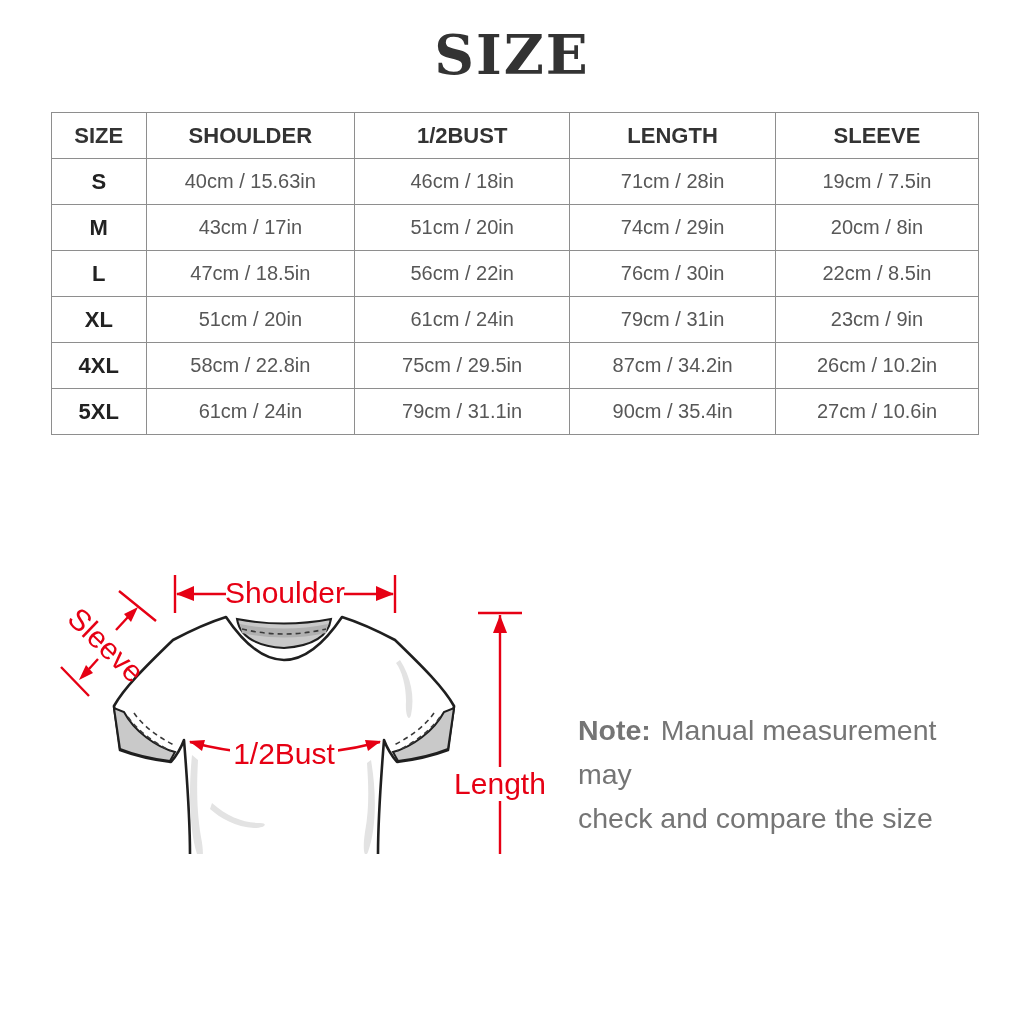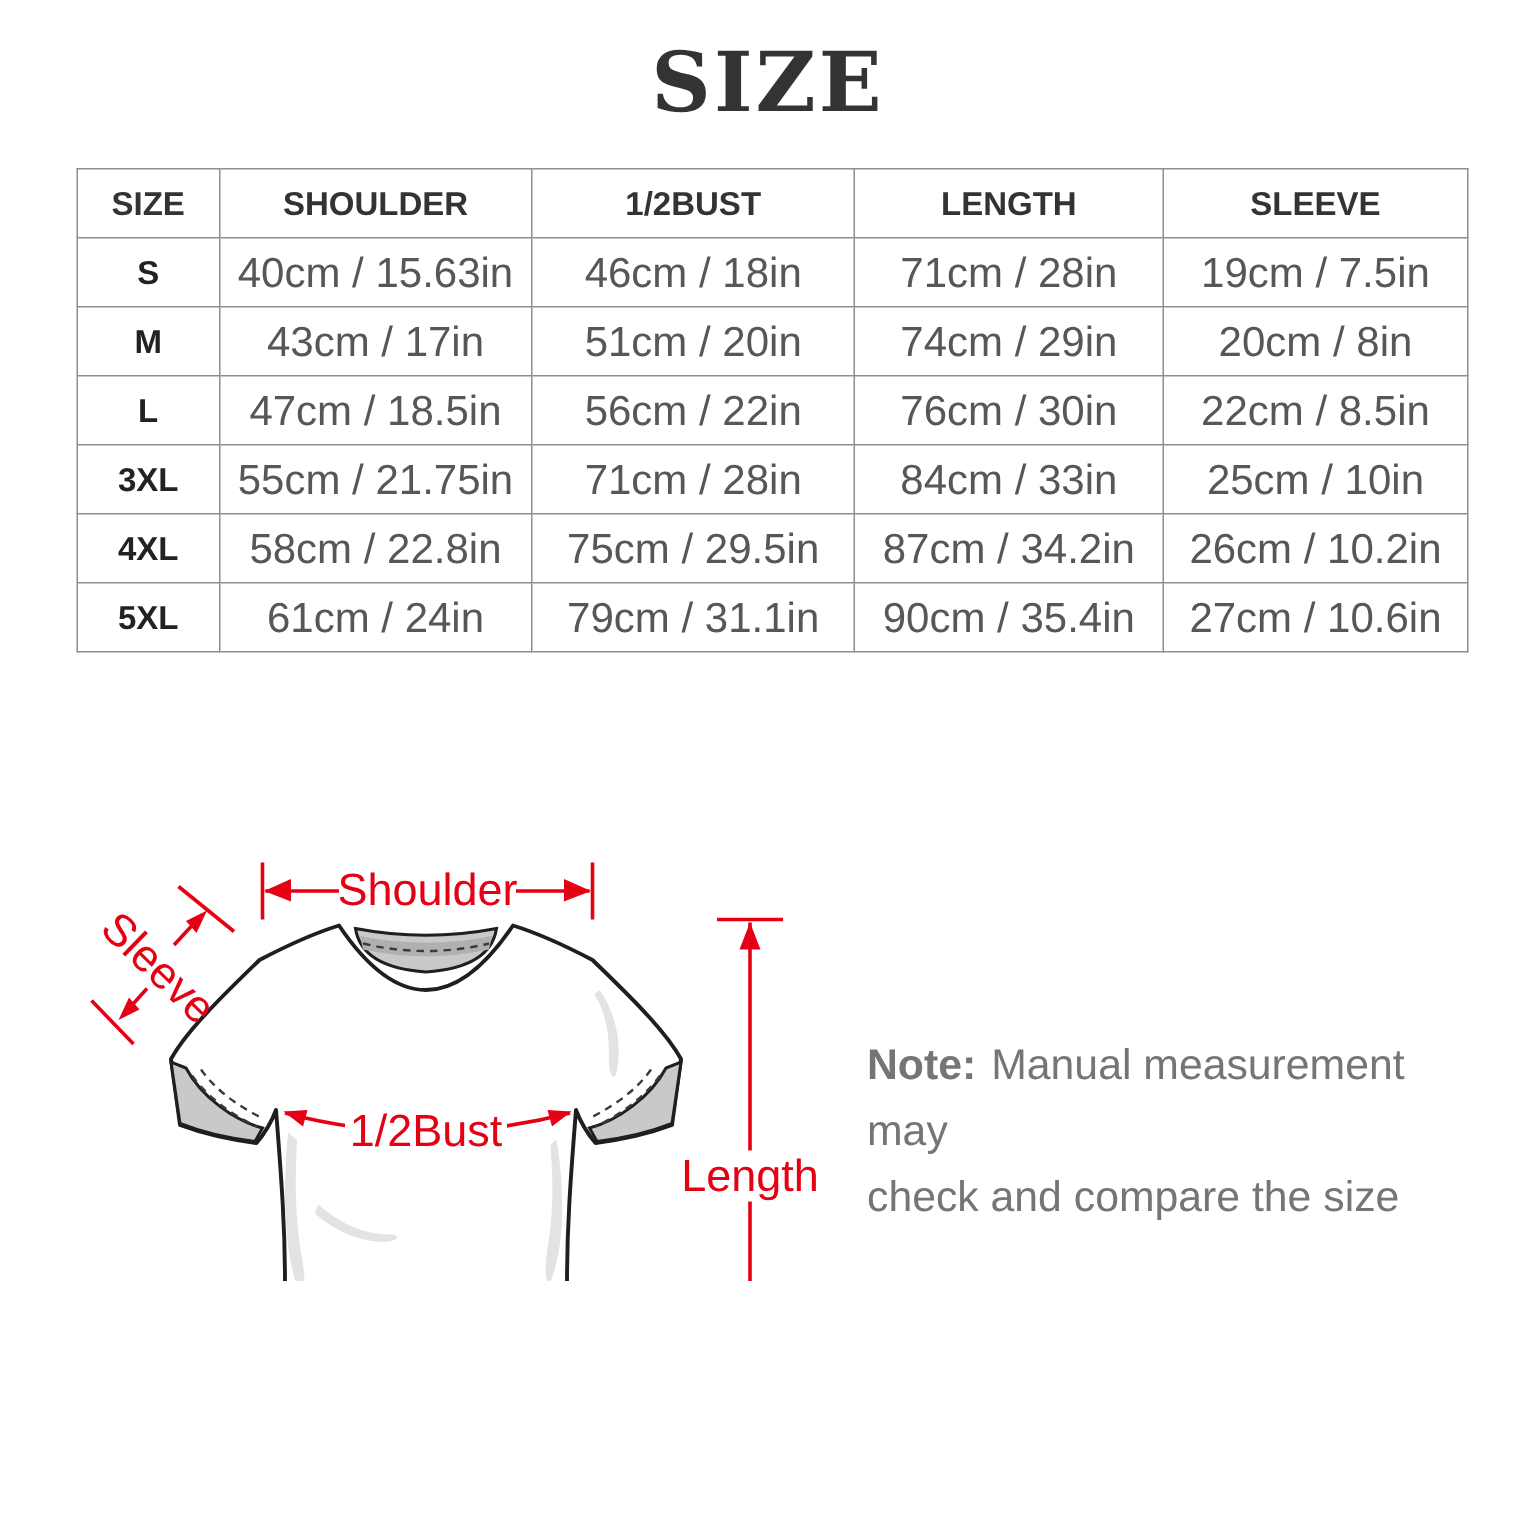--- a/index.html
+++ b/index.html
@@ -10,36 +10,36 @@
   #title{position:absolute;left:0;right:0;top:22px;text-align:center;
          font-family:"DejaVu Serif", serif;font-weight:bold;font-size:55px;
          letter-spacing:2px;color:#333;}
 
   
   table#size-table{position:absolute;left:51px;top:112px;width:928px;
         border-collapse:collapse;table-layout:fixed;}
   #size-table th,#size-table td{border:1px solid #8e8e8e;height:45px;
         text-align:center;vertical-align:middle;padding:0;}
   #size-table th{font-size:22px;font-weight:bold;color:#333;}
-  #size-table td{font-size:28px;font-weight:normal;color:#575757;}
+  #size-table td{font-size:20px;font-weight:normal;color:#575757;}
   #size-table td.size-cell{font-size:22px;font-weight:bold;color:#222;}
   col.c0{width:10.2%}col.c1{width:22.5%}col.c2{width:23.2%}col.c3{width:22.2%}col.c4{width:21.9%}
 
   
   #diagram{position:absolute;left:40px;top:555px;}
   .dim{stroke:#e60014;stroke-width:2.4;fill:none;}
   .dimhead{fill:#e60014;stroke:none;}
   .dimtext{fill:#e60014;font-family:"Liberation Sans",sans-serif;font-size:30px;}
   .outline{fill:#ffffff;stroke:#1f1f1f;stroke-width:2.6;stroke-linejoin:round;}
   .grayfill{fill:#c9c9c9;stroke:#1f1f1f;stroke-width:2;}
   .stitch{fill:none;stroke:#3a3a3a;stroke-width:1.6;stroke-dasharray:5,4;}
   .wrinkle{fill:#e3e3e3;stroke:none;}
 
   
-  #note{position:absolute;left:578px;top:688px;width:410px;
+  #note{position:absolute;left:578px;top:708px;width:410px;
         font-size:28.5px;line-height:44px;color:#757575;}
   #note .note-label{font-weight:bold;margin-right:0.35em;}
 </style>
 </head>
 <body>
 
 <div id="page">
 
   <div id="title">SIZE</div>
 
@@ -76,25 +76,25 @@
         <td>20cm / 8in</td>
       </tr>
       <tr>
         <td class="size-cell">L</td>
         <td>47cm / 18.5in</td>
         <td>56cm / 22in</td>
         <td>76cm / 30in</td>
         <td>22cm / 8.5in</td>
       </tr>
       <tr>
-        <td class="size-cell">3XL</td>
-        <td>55cm / 21.75in</td>
-        <td>71cm / 28in</td>
-        <td>84cm / 33in</td>
-        <td>25cm / 10in</td>
+        <td class="size-cell">XL</td>
+        <td>51cm / 20in</td>
+        <td>61cm / 24in</td>
+        <td>79cm / 31in</td>
+        <td>23cm / 9in</td>
       </tr>
       <tr>
         <td class="size-cell">4XL</td>
         <td>58cm / 22.8in</td>
         <td>75cm / 29.5in</td>
         <td>87cm / 34.2in</td>
         <td>26cm / 10.2in</td>
       </tr>
       <tr>
         <td class="size-cell">5XL</td>

